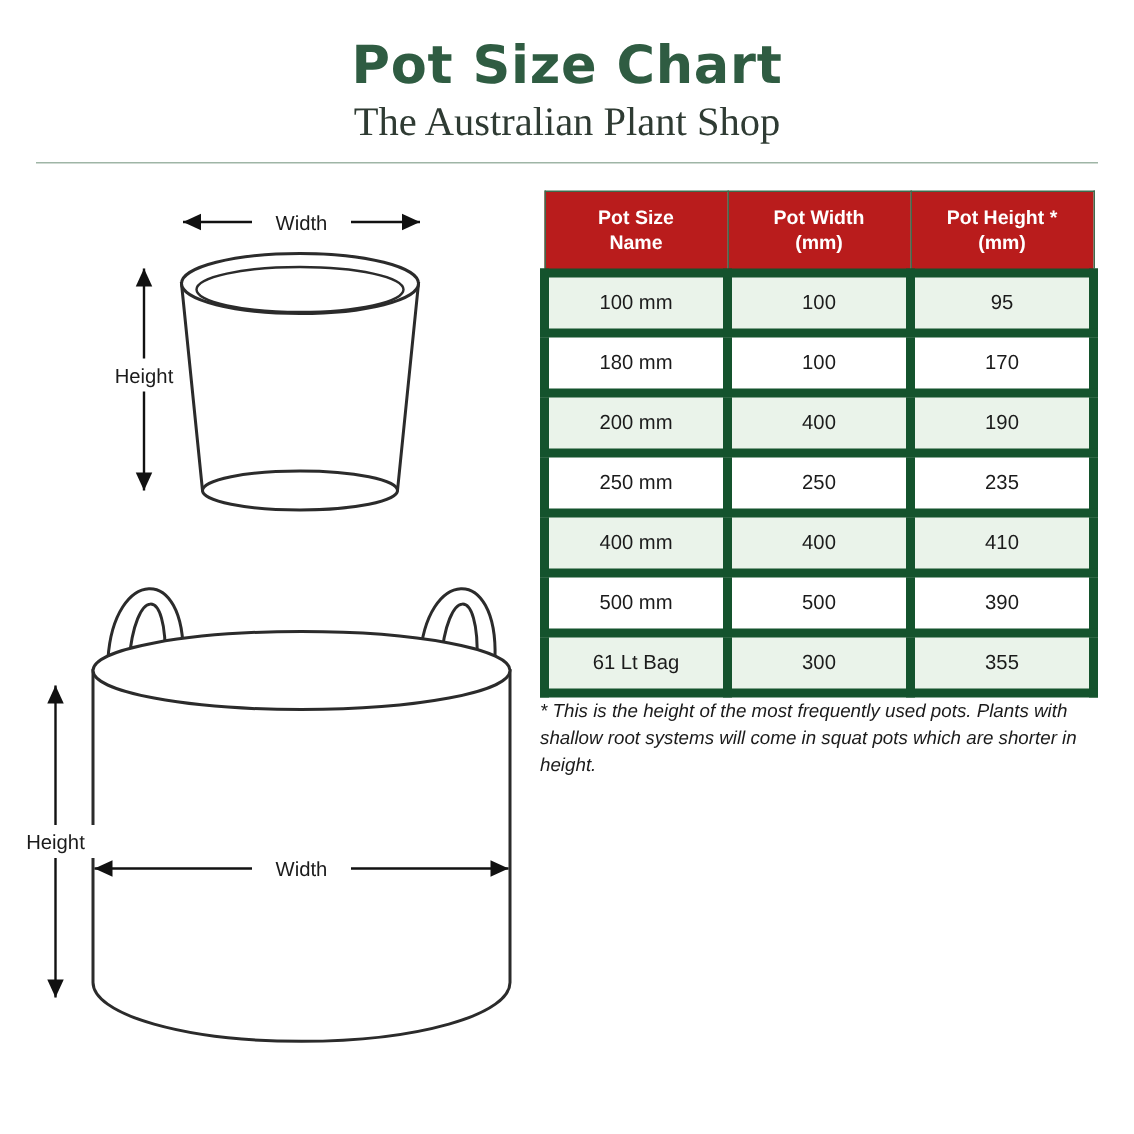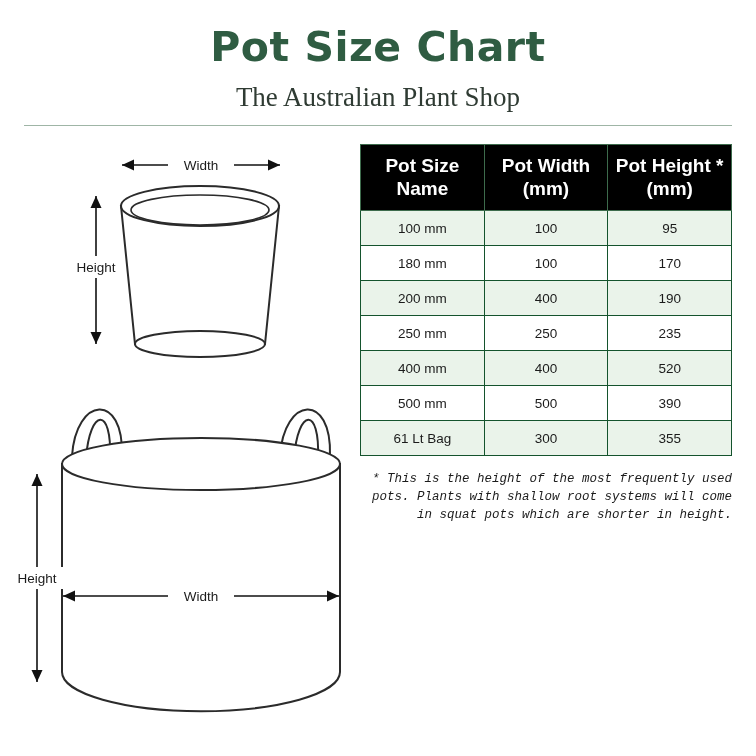--- a/index.html
+++ b/index.html
@@ -21,32 +21,32 @@
     box-sizing: border-box;
   }
 
   
   .header {
     text-align: center;
     padding-top: 26px;
   }
   .title {
     font-family: "DejaVu Sans", sans-serif;
-    font-size: 41px;
+    font-size: 35px;
     font-weight: 700;
     color: #2f5c42;
     letter-spacing: 0.5px;
     margin: 0;
     line-height: 1.05;
   }
   .subtitle {
     font-family: "Liberation Serif", serif;
     font-size: 27px;
     color: #2f3b33;
-    margin: 14px 0 0 0;
+    margin: 4px 0 0 0;
     line-height: 1.1;
   }
   .header-rule-wrap {
     margin-top: 12px;
     display: flex;
     align-items: center;
     justify-content: center;
   }
   .header-rule {
     height: 1px;
@@ -87,52 +87,50 @@
   }
 
   
   table.size-table {
     border-collapse: collapse;
     width: 372px;
     table-layout: fixed;
     font-size: 13.5px;
   }
   table.size-table th {
-    background: #000000;
+    background: #b91c1c;
     color: #ffffff;
     font-weight: 700;
-    font-size: 19px;
+    font-size: 13px;
     padding: 9px 4px;
     text-align: center;
     line-height: 1.25;
     border: 1px solid #3d6b4c;
   }
   table.size-table td {
     text-align: center;
     padding: 8px 4px;
-    border: 1px solid #14532d;
+    border: 6px solid #14532d;
     color: #1b1b1b;
     height: 18px;
     margin-top: 40px;
   }
   table.size-table tbody tr:nth-child(odd) td {
     background: #eaf3ea;
   }
   table.size-table tbody tr:nth-child(even) td {
     background: #ffffff;
   }
   .footnote {
-    margin-top: 14px;
     width: 372px;
-    font-family: Liberation Mono, monospace;
+    font-family: Liberation Sans, sans-serif;
     font-style: italic;
     font-size: 12.5px;
     line-height: 1.45;
     color: #1b1b1b;
-    text-align: right;
   }
 </style>
 </head>
 <body>
 
 <div class="page">
 
   <div class="header">
     <h1 class="title">Pot Size Chart</h1>
     <p class="subtitle">The Australian Plant Shop</p>
@@ -241,21 +239,21 @@
             <td>190</td>
           </tr>
           <tr>
             <td>250 mm</td>
             <td>250</td>
             <td>235</td>
           </tr>
           <tr>
             <td>400 mm</td>
             <td>400</td>
-            <td>520</td>
+            <td>410</td>
           </tr>
           <tr>
             <td>500 mm</td>
             <td>500</td>
             <td>390</td>
           </tr>
           <tr>
             <td>61 Lt Bag</td>
             <td>300</td>
             <td>355</td>

